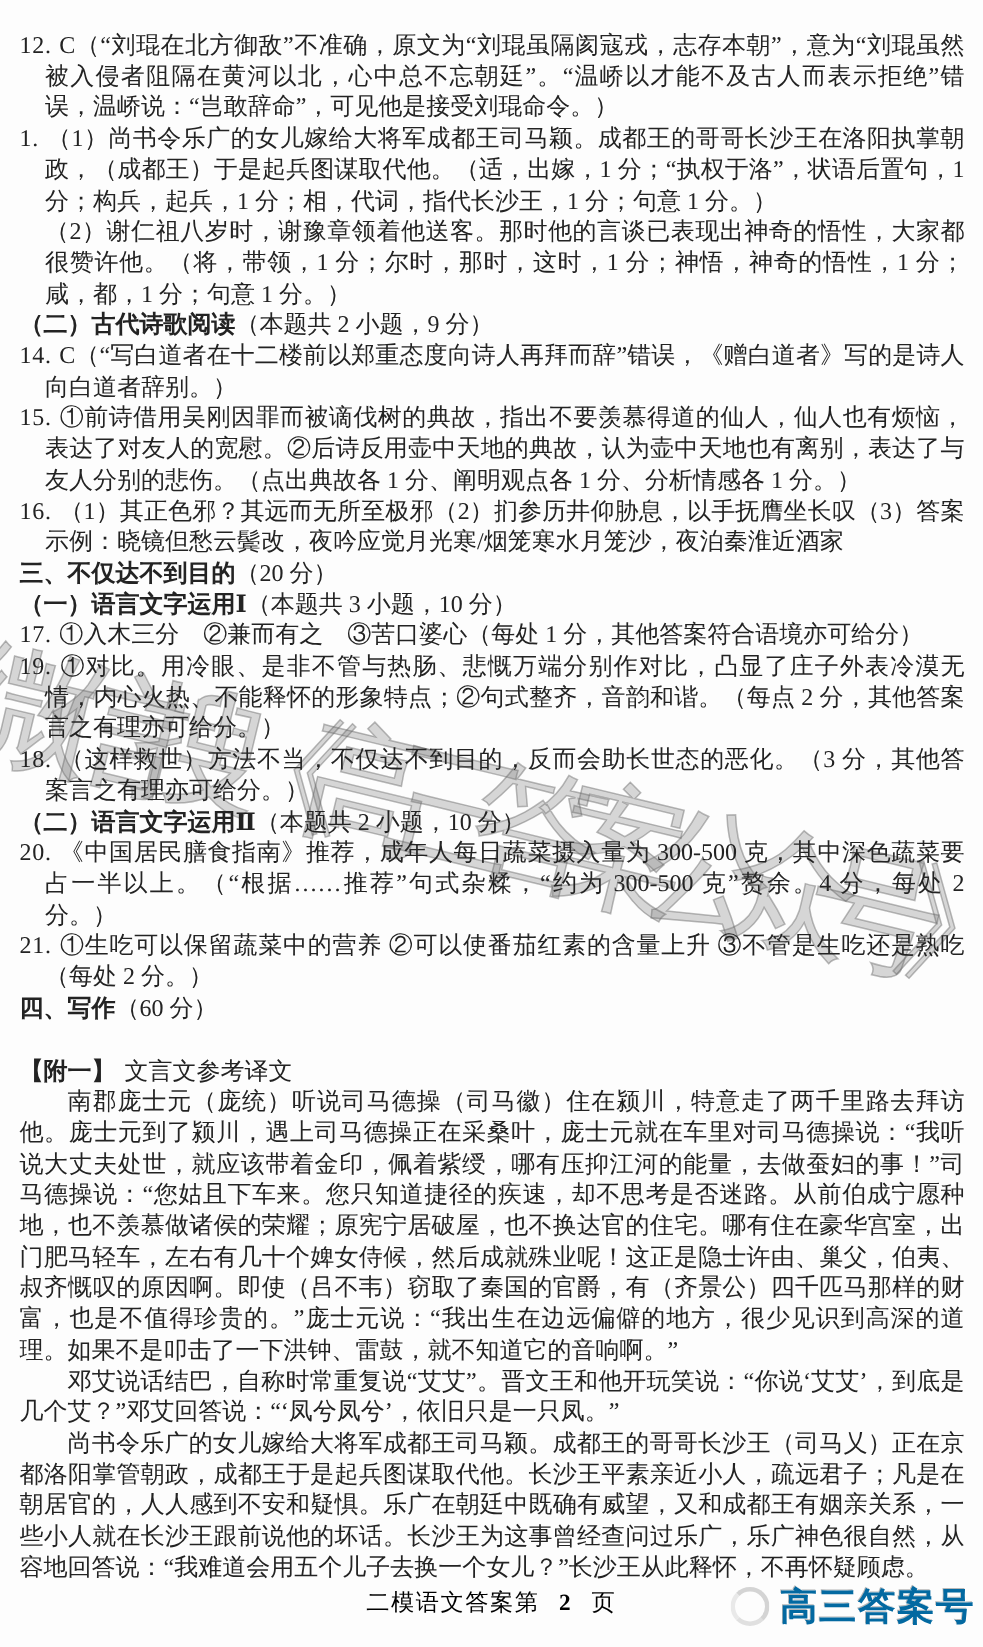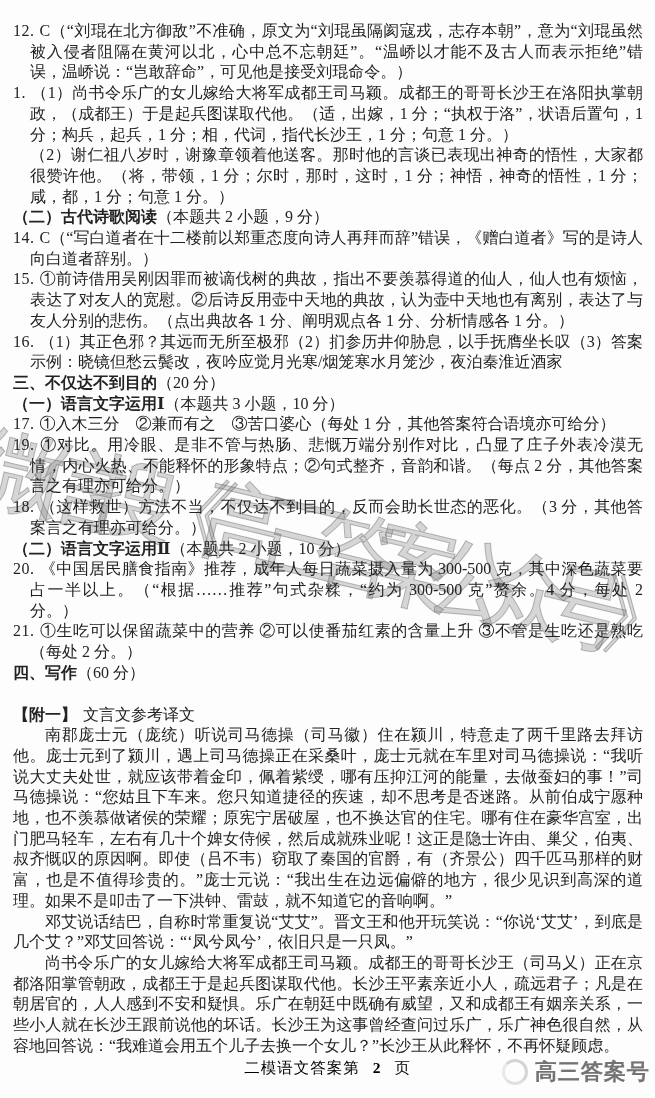--- a/index.html
+++ b/index.html
@@ -36,21 +36,21 @@
     position:absolute;right:5px;bottom:11px;
     display:flex;align-items:center;gap:7px;
   }
   .brand-icon{
     width:26px;height:26px;border-radius:50%;box-sizing:border-box;
     border:3px solid #d4d4d4;
     border-left-color:#e9e9e9;border-bottom-color:#e0e0e0;
     display:inline-block;
   }
   .brand-text{
-    font-size:22px;font-weight:700;letter-spacing:1px;color:#737373;
+    font-size:25px;font-weight:700;letter-spacing:1px;color:#0369a1;
     text-shadow:0.5px 0.5px 0 #ffffff,-0.5px -0.5px 0 #b8b8b8;
     font-family:"Liberation Sans","DejaVu Sans",sans-serif;
   }
 </style>
 </head>
 <body>
 
 <div class="page">
 
   <div class="watermark">微信搜《高三答案公众号》</div>

